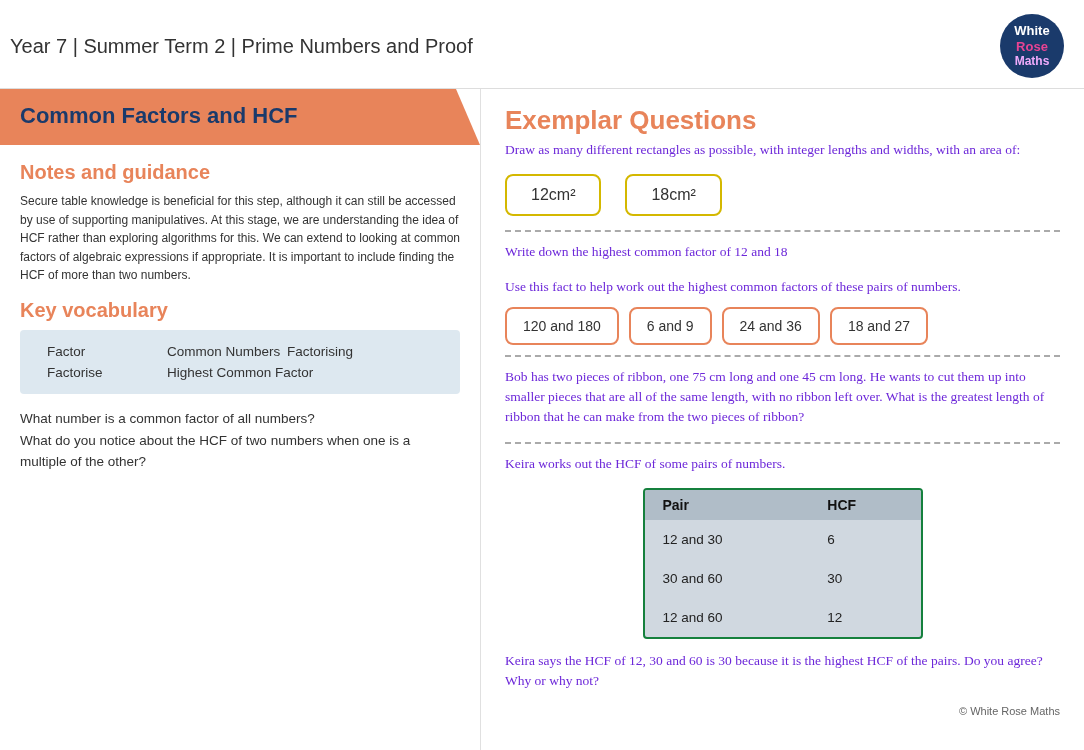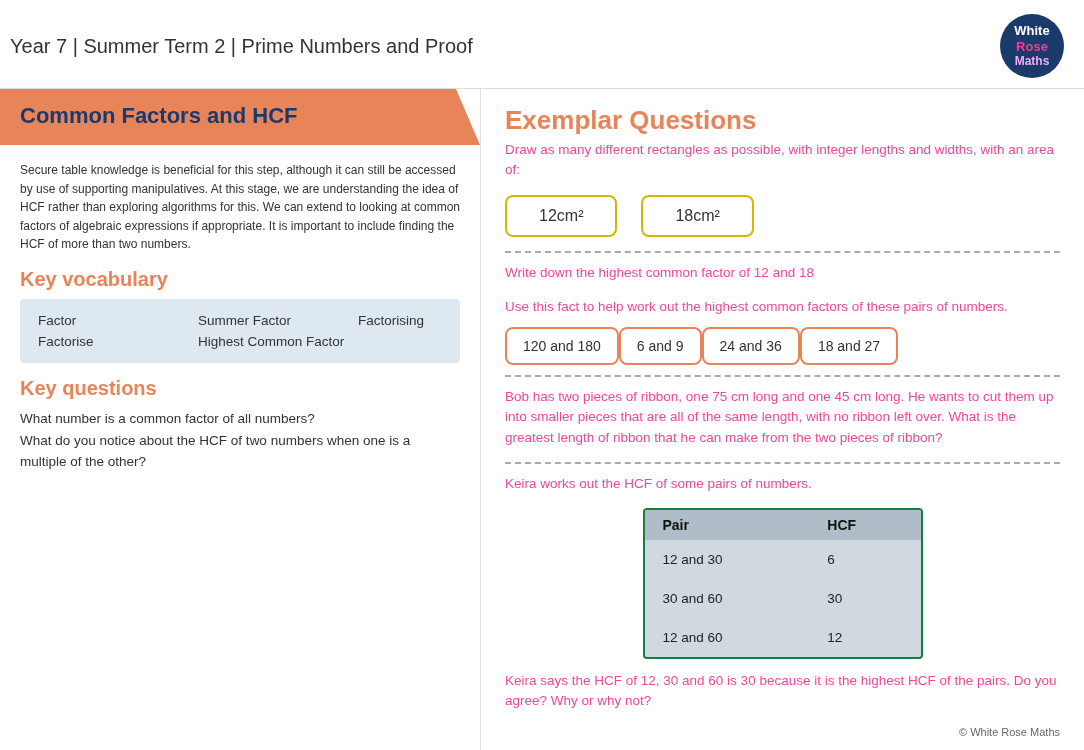--- a/index.html
+++ b/index.html
@@ -91,22 +91,22 @@
 
     
     .vocab-box {
       background: #dde8f0;
       border-radius: 4px;
       padding: 14px 18px;
       margin-bottom: 14px;
     }
     .vocab-row {
       display: flex;
-      gap: 40px;
       margin-bottom: 6px;
+      margin-left: 9px;
     }
     .vocab-row:last-child { margin-bottom: 0; }
     .vocab-item {
       font-size: 13.5px;
       color: #333;
       min-width: 120px;
     }
 
     
     .questions-text {
@@ -126,51 +126,52 @@
 
     .exemplar-title {
       font-size: 26px;
       font-weight: 700;
       color: #e8845a;
       margin-bottom: 4px;
     }
 
     .exemplar-text {
       font-size: 13.5px;
-      color: #ec4899;
+      color: #6d28d9;
       line-height: 1.5;
       margin-bottom: 14px;
+      font-family: Liberation Serif, serif;
     }
 
     
     .rect-boxes {
       display: flex;
       gap: 24px;
       margin-bottom: 14px;
     }
     .rect-box {
       border: 2px solid #d4b800;
       border-radius: 8px;
-      padding: 10px 32px;
+      padding: 10px 24px;
       font-size: 16px;
       color: #333;
       background: #fff;
     }
 
     
     .dashed-divider {
       border: none;
       border-top: 2px dashed #aaa;
       margin: 10px 0;
     }
 
     
     .pair-boxes {
       display: flex;
-      gap: 0;
+      gap: 10px;
       margin-bottom: 8px;
     }
     .pair-box {
       border: 2px solid #e8845a;
       border-radius: 8px;
       padding: 9px 16px;
       font-size: 14px;
       color: #333;
       background: #fff;
       white-space: nowrap;
@@ -223,36 +224,36 @@
 </div>
 
 <div class="main">
 
   <div class="left-panel">
     <div class="left-header">
       <div class="left-header-title">Common Factors and HCF</div>
     </div>
     <div class="left-content">
 
+      <div class="section-heading">Notes and guidance</div>
       <div class="section-text">Secure table knowledge is beneficial for this step, although it can still be accessed by use of supporting manipulatives. At this stage, we are understanding the idea of HCF rather than exploring algorithms for this. We can extend to looking at common factors of algebraic expressions if appropriate. It is important to include finding the HCF of more than two numbers.</div>
 
       <div class="section-heading">Key vocabulary</div>
       <div class="vocab-box">
         <div class="vocab-row">
           <span class="vocab-item">Factor</span>
-          <span class="vocab-item">Summer Factor</span>
+          <span class="vocab-item">Common Numbers</span>
           <span class="vocab-item">Factorising</span>
         </div>
         <div class="vocab-row">
           <span class="vocab-item">Factorise</span>
           <span class="vocab-item">Highest Common Factor</span>
         </div>
       </div>
 
-      <div class="section-heading">Key questions</div>
       <div class="questions-text">
         <div>What number is a common factor of all numbers?</div>
         <div>What do you notice about the HCF of two numbers when one is a multiple of the other?</div>
       </div>
 
     </div>
   </div>
 
   <div class="right-panel">
 

